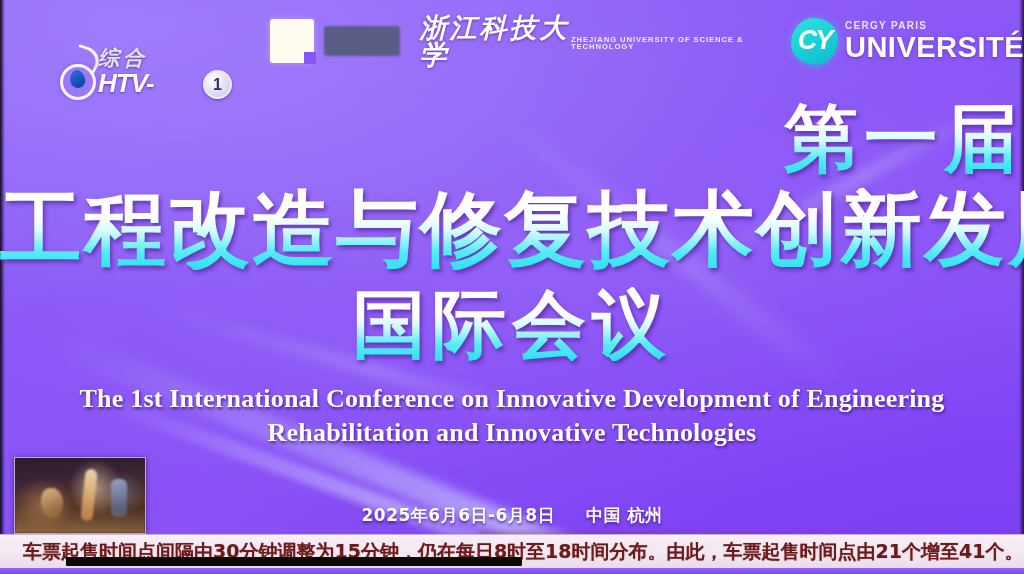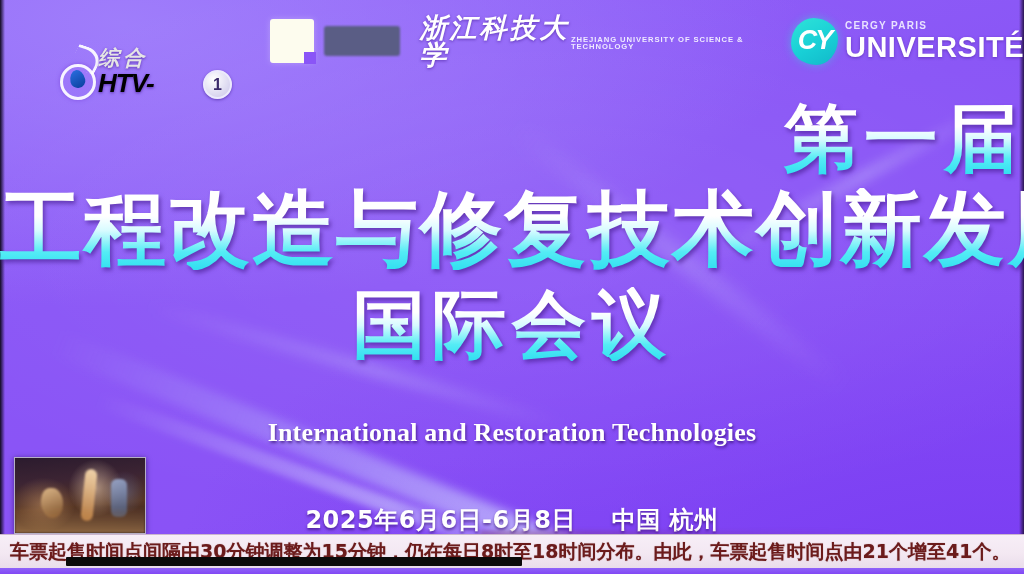--- a/index.html
+++ b/index.html
@@ -89,21 +89,21 @@
   .bug-zh{
     position:absolute;left:44px;top:0px;
     font-family:"DejaVu Sans",sans-serif;
     font-size:21px;font-weight:700;font-style:italic;
     color:#e5e5e5;letter-spacing:4px;
     text-shadow:0 1px 3px rgba(70,30,150,.75);
   }
   .bug-en{
     position:absolute;left:44px;top:24px;
     font-size:26px;font-weight:700;font-style:italic;
-    color:#000000;letter-spacing:-1px;
+    color:#ffffff;letter-spacing:-1px;
     text-shadow:0 1px 3px rgba(70,30,150,.75);
   }
   .bug-num{
     position:absolute;left:149px;top:26px;
     width:25px;height:25px;border-radius:50%;
     border:2.5px solid #eceafc;
     background:radial-gradient(circle at 35% 30%,#ffffff,#c9c4e8);
     color:#3b2a6b;font-size:16px;font-weight:700;
     display:flex;align-items:center;justify-content:center;
     box-shadow:0 1px 3px rgba(60,25,140,.6);
@@ -202,21 +202,21 @@
     font-weight:700;color:#ffffff;
     text-shadow:1px 2px 3px rgba(55,15,120,.75);
     white-space:nowrap;
   }
   .en1{top:384px;font-size:26px;letter-spacing:.2px;}
   .en2{top:418px;font-size:26px;letter-spacing:.2px;}
 
   .datebar{
     position:absolute;top:504px;left:0;right:0;text-align:center;
     font-family:"DejaVu Sans",sans-serif;
-    font-size:24px;font-weight:700;color:#ffffff;
+    font-size:17px;font-weight:700;color:#ffffff;
     letter-spacing:.5px;
     text-shadow:0 2px 3px rgba(55,15,120,.7);
     white-space:nowrap;
   }
   .datebar .gap{display:inline-block;width:18px;}
 
   
   .pip{
     position:absolute;left:14px;top:457px;
     width:130px;height:75px;
@@ -262,21 +262,21 @@
     border-top:1px solid #cbb6cd;
     display:flex;align-items:center;
     overflow:hidden;
   }
   .ticker-text{
     font-family:"DejaVu Sans",sans-serif;
     font-size:19px;font-weight:700;
     color:#6b1b1b;
     letter-spacing:0px;
     white-space:nowrap;
-    padding-left:10px;
+    padding-left:23px;
     text-shadow:0 0 1px rgba(110,30,30,.5);
   }
   .ticker-underline{
     position:absolute;left:66px;top:557px;
     width:456px;height:9px;background:#0a0a0a;
     border-radius:1px;
   }
   .ticker-underline2{
     position:absolute;left:0;top:568px;
     width:1024px;height:6px;
@@ -334,21 +334,22 @@
         <div class="cy-top">CERGY PARIS</div>
         <div class="cy-bot">UNIVERSITÉ</div>
       </div>
     </div>
   </div>
 
   <div class="cn-grad t-first">第一届</div>
   <div class="cn-grad t-main">工程改造与修复技术创新发展</div>
   <div class="cn-grad t-sub">国际会议</div>
 
-  <div class="en-line en2">International and Restoration Technologies</div>
+  <div class="en-line en1">The 1st International Conference on Innovative Development of  Engineering</div>
+  <div class="en-line en2">Rehabilitation and Innovative Technologies</div>
 
   <div class="datebar">
     <span>2025年6月6日-6月8日</span>
     <span class="gap"></span>
     <span>中国 杭州</span>
   </div>
 
   <div class="pip">
     <div class="pip-img"></div>
     <div class="pip-f1"></div>

